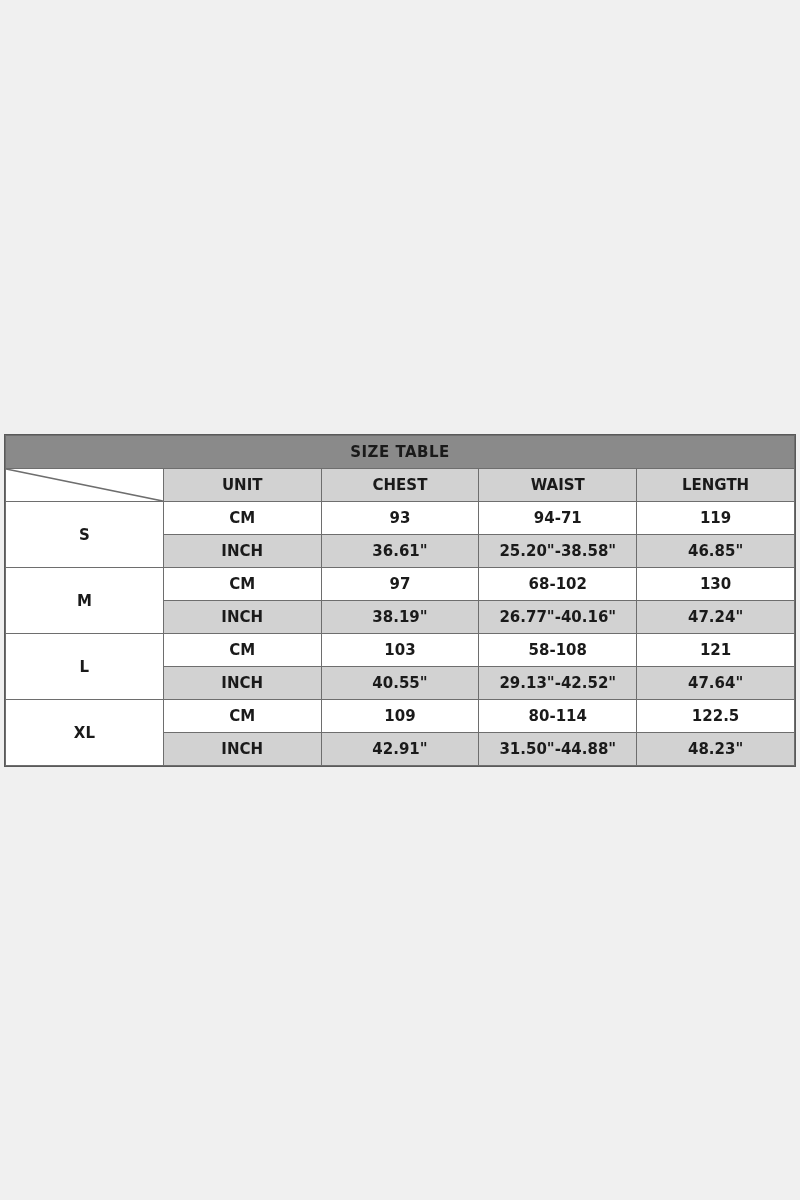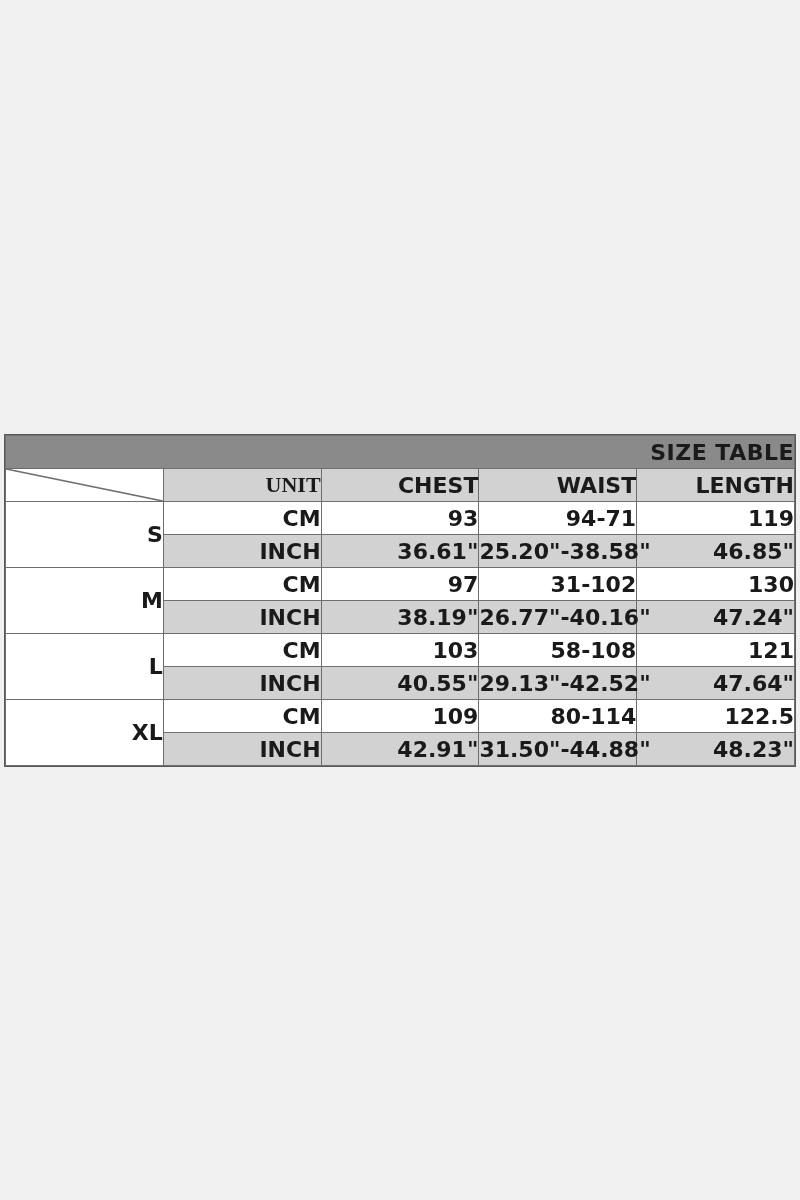--- a/index.html
+++ b/index.html
@@ -27,23 +27,23 @@
 
   table.size-table {
     border-collapse: collapse;
     width: 100%;
     table-layout: fixed;
   }
 
   table.size-table td,
   table.size-table th {
     border: 1px solid #6e6e6e;
-    text-align: right;
+    text-align: center;
     vertical-align: middle;
-    font-size: 22px;
+    font-size: 15px;
     color: #1a1a1a;
     font-weight: bold;
     padding: 0;
     height: 32px;
   }
 
   .title-cell {
     background: #8a8a8a;
     color: #111111;
     font-size: 28px;
@@ -78,21 +78,21 @@
     font-size: 17px;
   }
 
   .row-white td {
     background: #ffffff;
   }
   .row-grey td {
     background: #d2d2d2;
   }
 
-  .col-unit { width: 156px; font-family: Liberation Serif, serif; }
+  .col-unit { width: 156px; }
   .col-chest { width: 156px; }
   .col-waist { width: 190px; }
   .col-length { width: 152px; }
 </style>
 </head>
 <body>
 
 <div class="size-table-wrap">
   <table class="size-table">
     <tbody>
@@ -122,21 +122,21 @@
         <td>INCH</td>
         <td>36.61"</td>
         <td>25.20"-38.58"</td>
         <td>46.85"</td>
       </tr>
 
       <tr class="row-white">
         <td class="size-cell" rowspan="2">M</td>
         <td>CM</td>
         <td>97</td>
-        <td>31-102</td>
+        <td>68-102</td>
         <td>130</td>
       </tr>
       <tr class="row-grey">
         <td>INCH</td>
         <td>38.19"</td>
         <td>26.77"-40.16"</td>
         <td>47.24"</td>
       </tr>
 
       <tr class="row-white">

